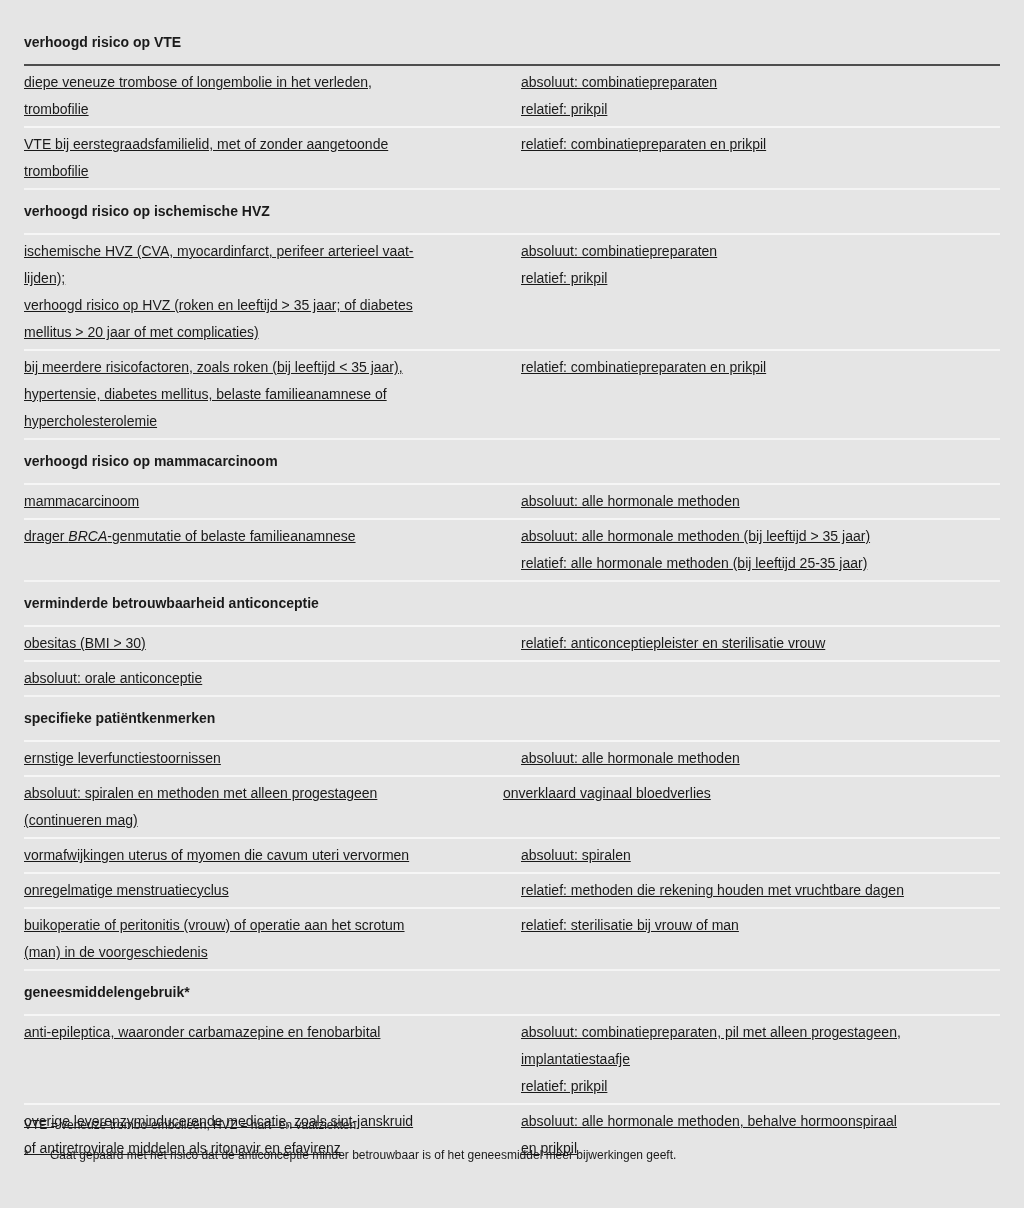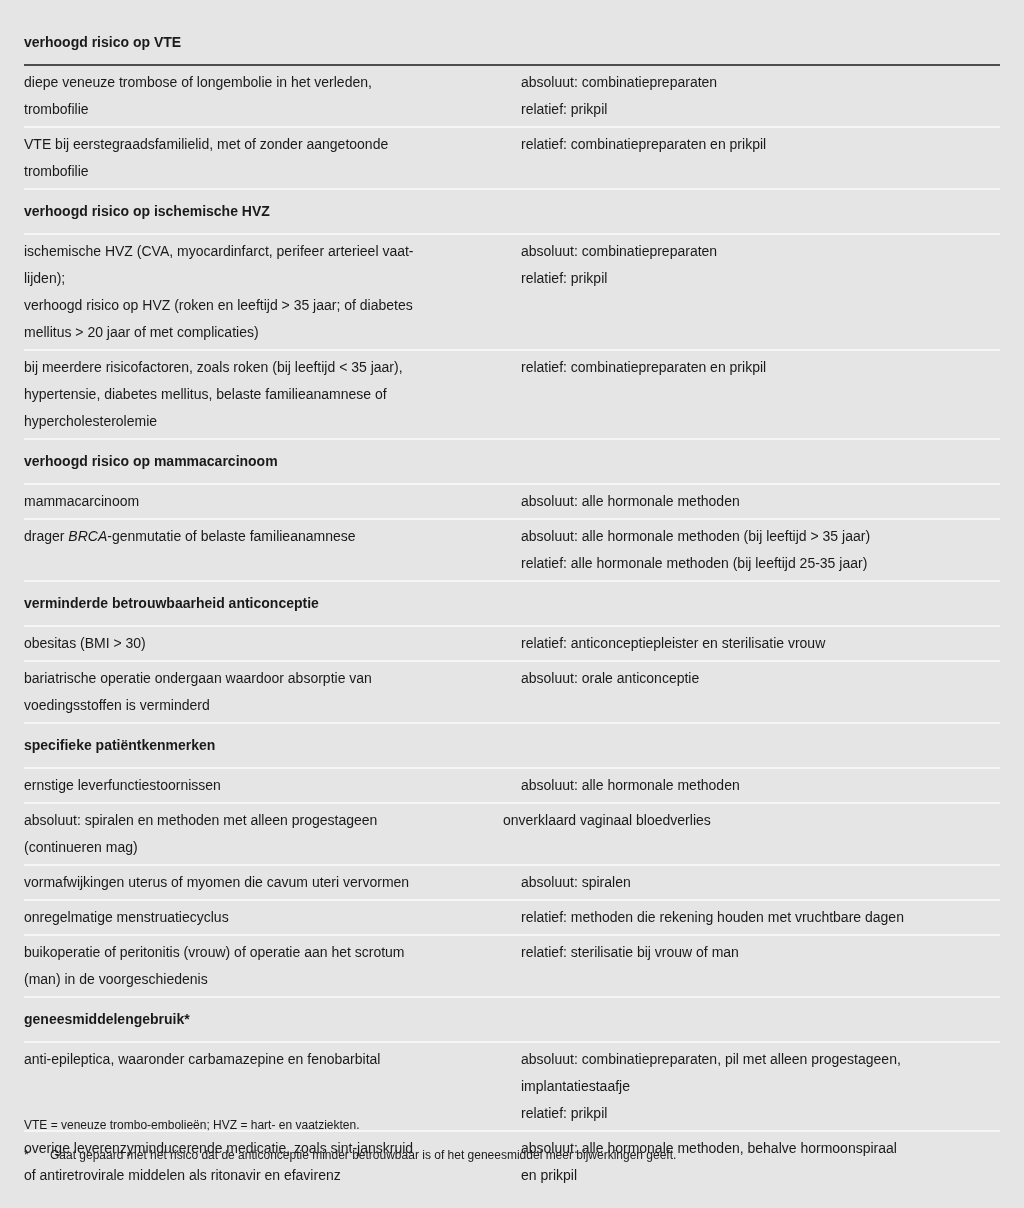--- a/index.html
+++ b/index.html
@@ -53,20 +53,21 @@
   }
   
   .row.section.light {
     border-bottom: 2px solid #f6f6f6;
   }
 
   
   .row.data {
     border-top: 2px solid #f6f6f6;
     padding: 0;
+    text-decoration: underline;
   }
   .row.data.nosep {
     border-top: none;
   }
 
   .cell {
     font-size: 14px;
     line-height: 27px;
     padding: 3px 0 3px 0;
     box-sizing: border-box;
@@ -159,22 +160,20 @@
 relatief: alle hormonale methoden (bij leeftijd 25-35 jaar)</div>
       </div>
       <div class="row section light">
         <div class="cell section-label">verminderde betrouwbaarheid anticonceptie</div>
       </div>
       <div class="row data nosep">
         <div class="cell left">obesitas (BMI &gt; 30)</div>
         <div class="cell right">relatief: anticonceptiepleister en sterilisatie vrouw</div>
       </div>
       <div class="row data">
-        <div class="cell left">bariatrische operatie ondergaan waardoor absorptie van
-voedingsstoffen is verminderd</div>
         <div class="cell right">absoluut: orale anticonceptie</div>
       </div>
       <div class="row section light">
         <div class="cell section-label">specifieke patiëntkenmerken</div>
       </div>
       <div class="row data nosep">
         <div class="cell left">ernstige leverfunctiestoornissen</div>
         <div class="cell right">absoluut: alle hormonale methoden</div>
       </div>
       <div class="row data">

